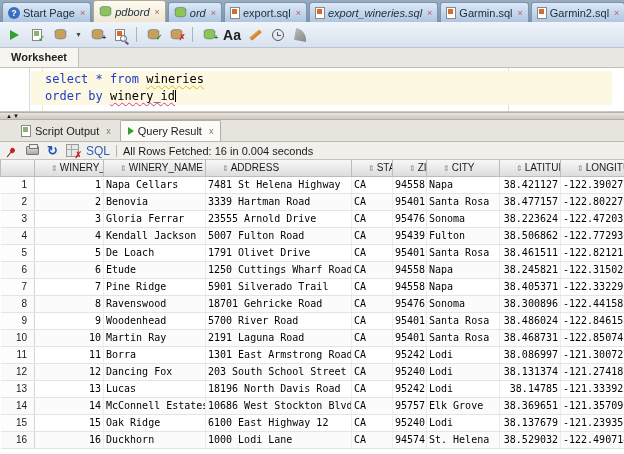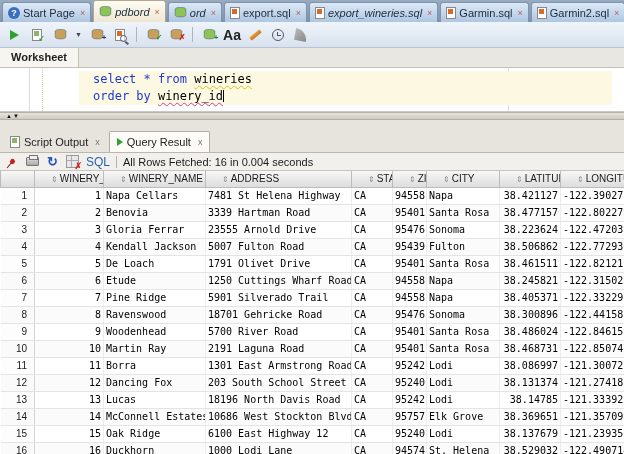--- a/index.html
+++ b/index.html
@@ -67,41 +67,41 @@
     display:flex; align-items:stretch; font-size:11px; color:#222;
   }
   .ws-tab { padding:3px 11px 0 11px; }
   .ws-tab.selected { background:#f7f5ef; border-right:1px solid #c4c0b8;font-weight:bold; }
 
   
   .editor { height:44px; background:#fff; position:relative; border-bottom:1px solid #c8c8c8; }
   .editor-gutter { position:absolute; left:0; top:0; bottom:0; width:30px; background:#fff; border-right:1px solid #dcdcdc; }
   .margin-line { position:absolute; left:508px; top:0; bottom:0; width:1px; background:#dedede; }
   .indent-guide { position:absolute; left:42px; top:0; bottom:0; width:0; border-left:1px dotted #d8d0a8; }
-  .code-area { position:absolute; left:31px; right:12px; top:3px;margin-left:48px; }
+  .code-area { position:absolute; left:31px; right:12px; top:3px; }
   .code-line {
     height:17px; line-height:17px; background:#fdf8e1; white-space:pre;
     font-family:"DejaVu Sans Mono", monospace; font-size:12px; padding-left:14px;
   }
   .tok-keyword { color:#1f3bcc; }
   .tok-plain { color:#000; }
   .tok-ident-warn { color:#000; text-decoration:underline wavy #d8c020 1px; text-underline-offset:2px; }
   .tok-ident-error { color:#000; text-decoration:underline wavy #d040a0 1px; text-underline-offset:2px; }
   .caret { display:inline-block; width:1px; height:12px; background:#000; vertical-align:-2px; }
 
   
   .splitter {
     height:8px; background:linear-gradient(#e8e4dc,#cfcac0); border-top:1px solid #b4b0a8; border-bottom:1px solid #b4b0a8;
     display:flex; align-items:center; gap:1px; padding-left:6px; font-size:6px; color:#111; line-height:1;
   }
 
   
   .result-tabbar {
-    height:33px; background:#e7e4de; display:flex; align-items:flex-end;
-    padding-left:3px; border-bottom:1px solid #bcb8b0;
+    height:22px; background:#e7e4de; display:flex; align-items:flex-end;
+    padding-left:14px; border-bottom:1px solid #bcb8b0;
   }
   .res-tab {
     height:20px; display:flex; align-items:center; gap:4px; padding:0 7px;
     font-size:11px; color:#222; margin-right:2px;
   }
   .res-tab.active {
     background:#fcfbf8; border:1px solid #b2aea4; border-bottom:none; border-radius:2px 2px 0 0; height:21px;
   }
   .res-tab .close { color:#777; font-size:9px; margin-left:3px; }
 

